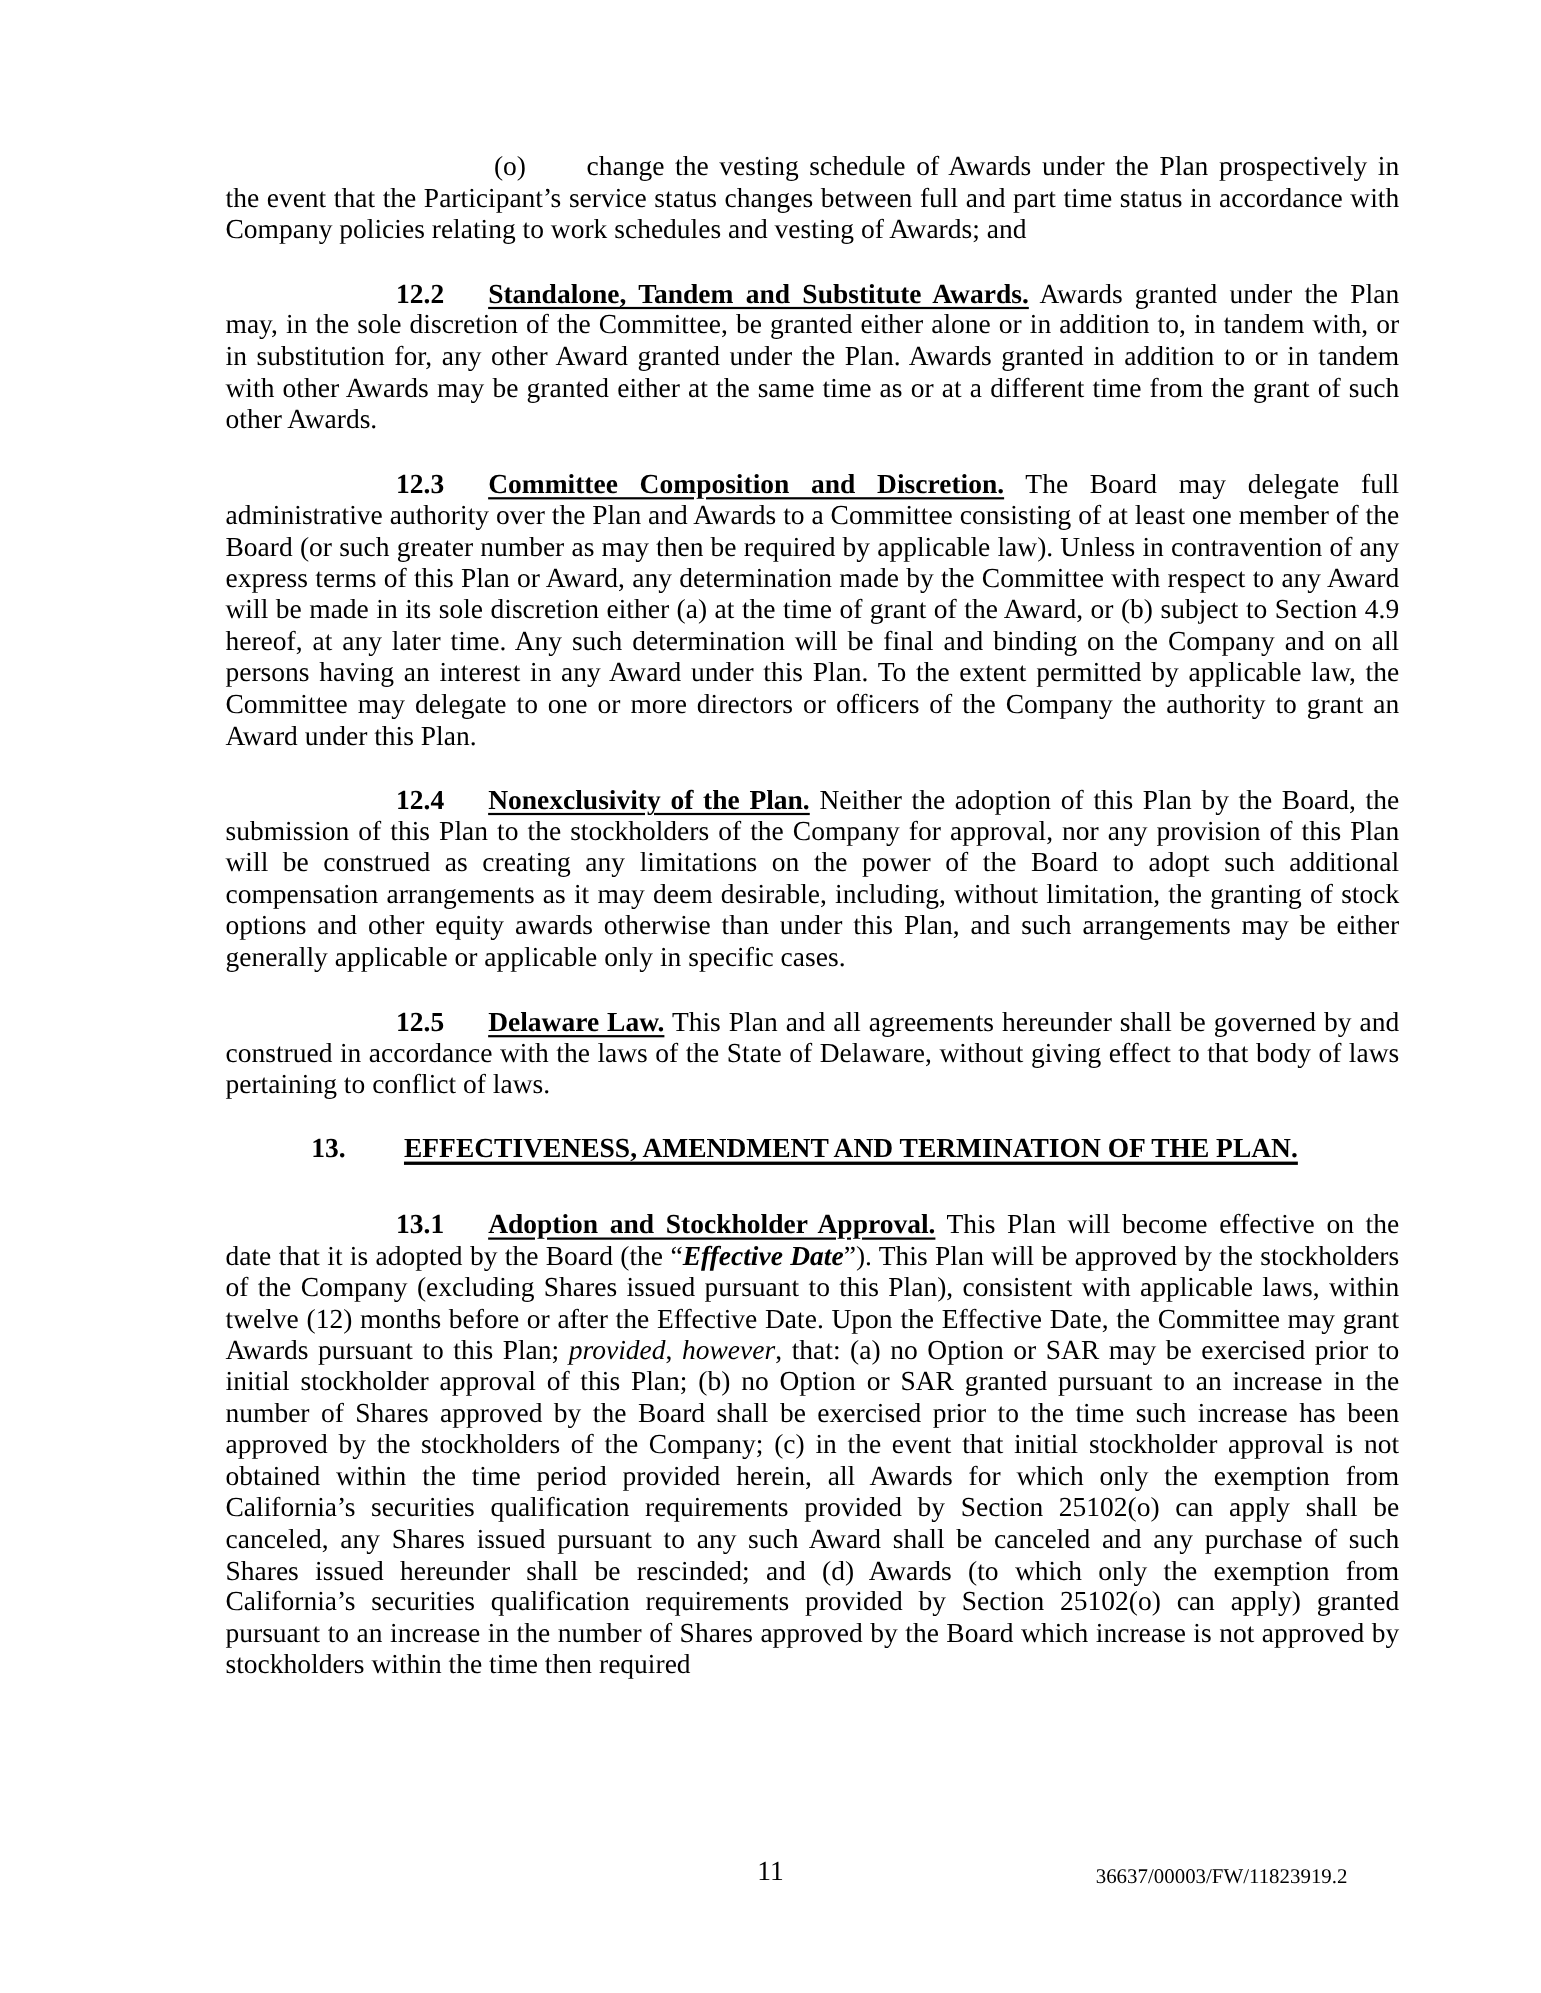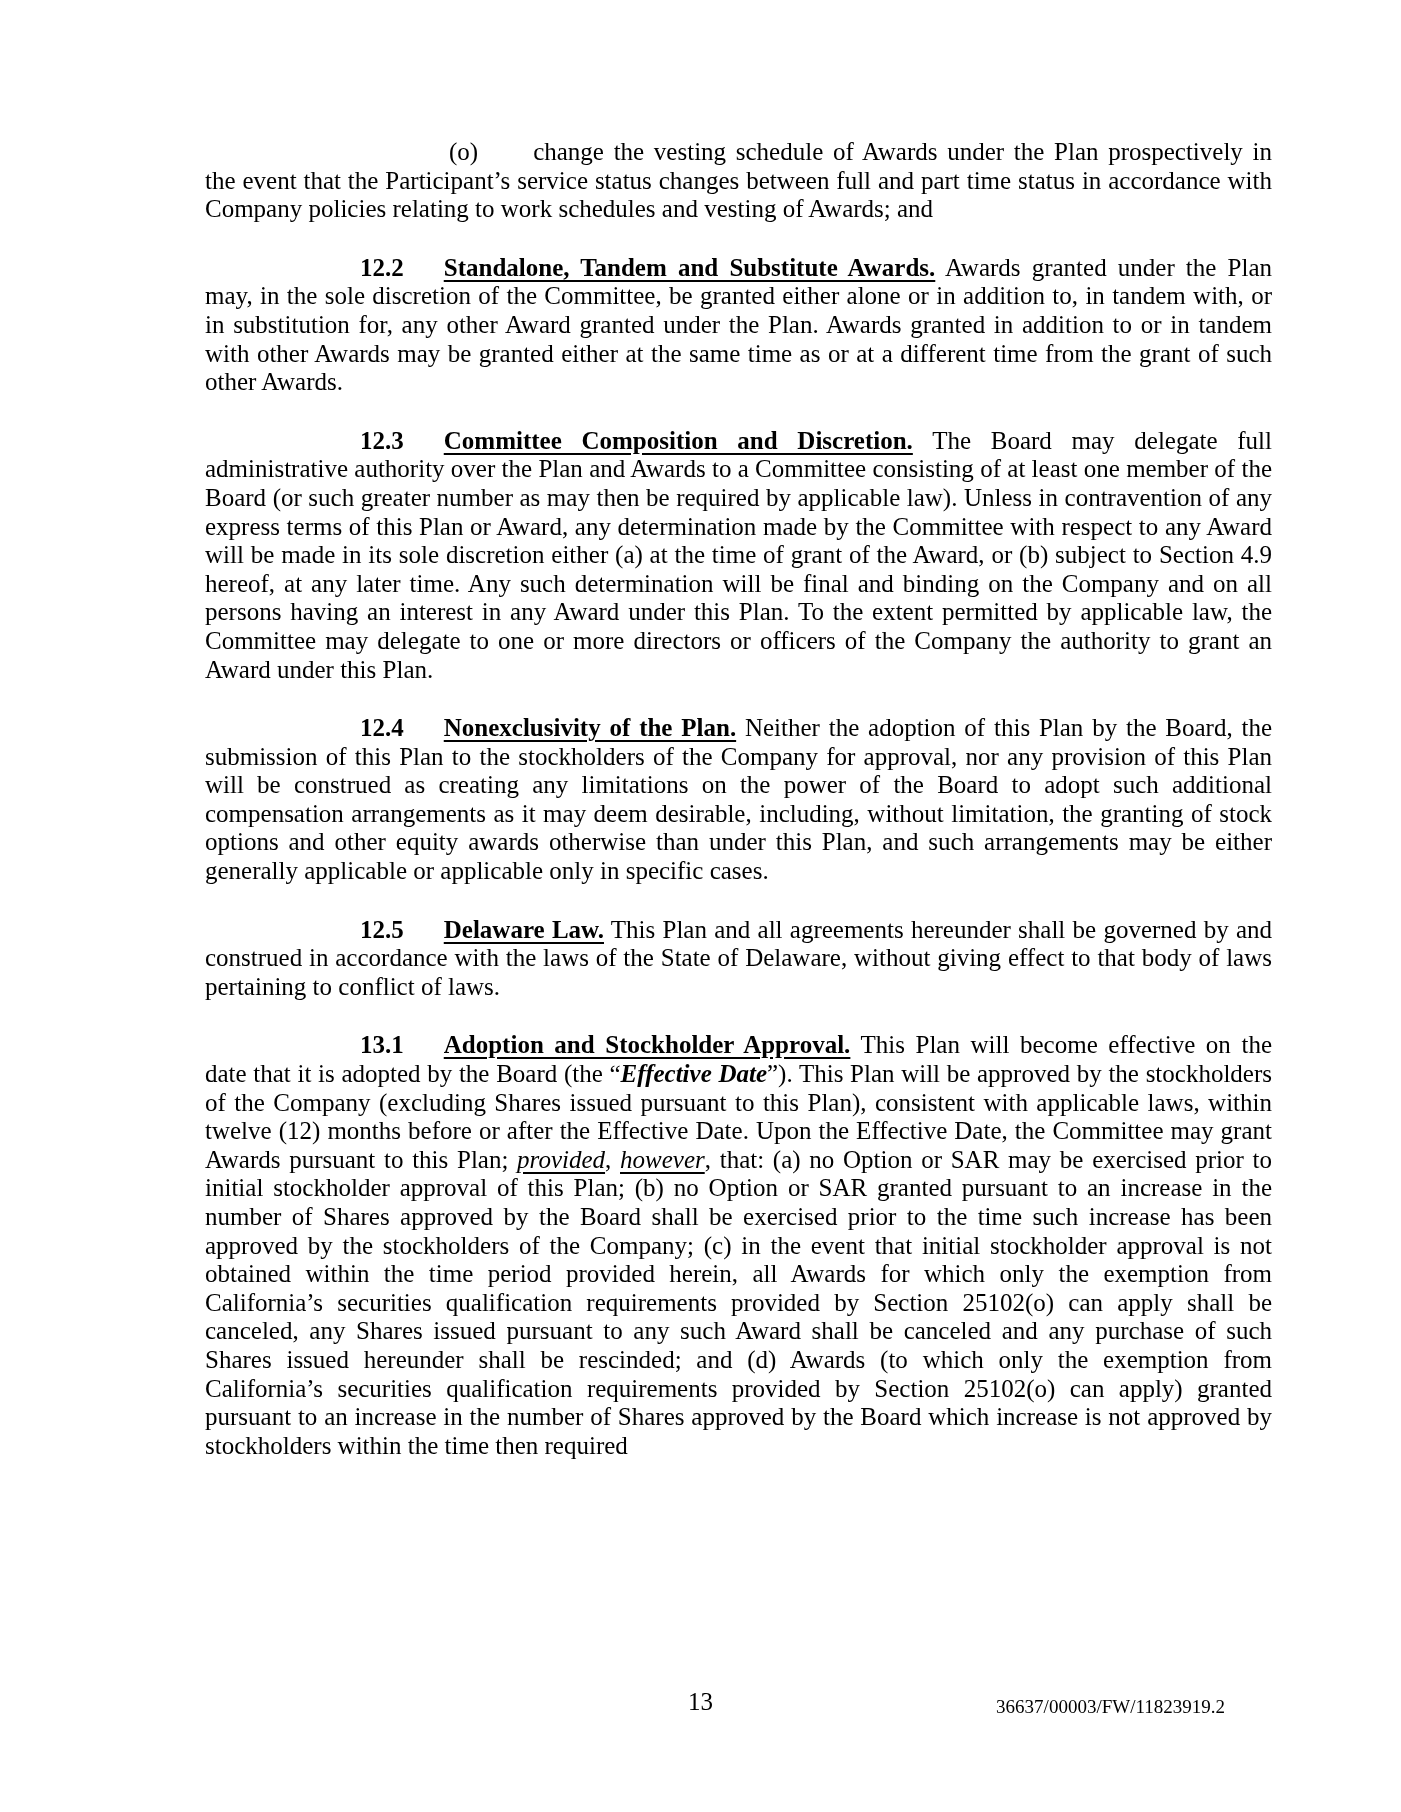--- a/index.html
+++ b/index.html
@@ -42,21 +42,20 @@
     text-decoration-thickness: 2px;
     text-underline-offset: 4px;
   }
   .title.art {
     text-decoration-thickness: 3px;
   }
   #sec13-heading { margin-bottom: 40px; margin-top: 6px; }
   .bi { font-weight: bold; font-style: italic; }
   .iu {
     font-style: italic;
-    text-decoration: underline;
     text-decoration-thickness: 1.5px;
     text-underline-offset: 4px;
   }
   .footer-page-number {
     position: absolute;
     left: 0;
     width: 1401px;
     top: 1688px;
     text-align: center;
     font-size: 25px;
@@ -78,19 +77,20 @@
 
 
   <p class="para ind-sec"><b class="num">12.2</b><span class="tab w40"></span><b class="title">Standalone, Tandem and Substitute Awards.</b> <span>Awards granted under the Plan may, in the sole discretion of the Committee, be granted either alone or in addition to, in tandem with, or in substitution for, any other Award granted under the Plan.  Awards granted in addition to or in tandem with other Awards may be granted either at the same time as or at a different time from the grant of such other Awards.</span></p>
 
   <p class="para ind-sec"><b class="num">12.3</b><span class="tab w40"></span><b class="title">Committee Composition and Discretion.</b> <span>The Board may delegate full administrative authority over the Plan and Awards to a Committee consisting of at least one member of the Board (or such greater number as may then be required by applicable law).  Unless in contravention of any express terms of this Plan or Award, any determination made by the Committee with respect to any Award will be made in its sole discretion either (a) at the time of grant of the Award, or (b) subject to Section 4.9 hereof, at any later time.  Any such determination will be final and binding on the Company and on all persons having an interest in any Award under this Plan.  To the extent permitted by applicable law, the Committee may delegate to one or more directors or officers of the Company the authority to grant an Award under this Plan.</span></p>
 
   <p class="para ind-sec"><b class="num">12.4</b><span class="tab w40"></span><b class="title">Nonexclusivity of the Plan.</b> <span>Neither the adoption of this Plan by the Board, the submission of this Plan to the stockholders of the Company for approval, nor any provision of this Plan will be construed as creating any limitations on the power of the Board to adopt such additional compensation arrangements as it may deem desirable, including, without limitation, the granting of stock options and other equity awards otherwise than under this Plan, and such arrangements may be either generally applicable or applicable only in specific cases.</span></p>
 
   <p class="para ind-sec"><b class="num">12.5</b><span class="tab w40"></span><b class="title">Delaware Law.</b> <span>This Plan and all agreements hereunder shall be governed by and construed in accordance with the laws of the State of Delaware, without giving effect to that body of laws pertaining to conflict of laws.</span></p>
 
+  <p class="para ind-art" id="sec13-heading"><b class="num">13.</b><span class="tab w53"></span><b class="title art">EFFECTIVENESS, AMENDMENT AND TERMINATION OF THE PLAN.</b></p>
 
   <p class="para ind-sec"><b class="num">13.1</b><span class="tab w40"></span><b class="title">Adoption and Stockholder Approval.</b> <span>This Plan will become effective on the date that it is adopted by the Board (the “</span><span class="bi">Effective Date</span><span>”).  This Plan will be approved by the stockholders of the Company (excluding Shares issued pursuant to this Plan), consistent with applicable laws, within twelve (12) months before or after the Effective Date.  Upon the Effective Date, the Committee may grant Awards pursuant to this Plan; </span><span class="iu">provided</span><span>, </span><span class="iu">however</span><span>, that:  (a) no Option or SAR may be exercised prior to initial stockholder approval of this Plan; (b) no Option or SAR granted pursuant to an increase in the number of Shares approved by the Board shall be exercised prior to the time such increase has been approved by the stockholders of the Company; (c) in the event that initial stockholder approval is not obtained within the time period provided herein, all Awards for which only the exemption from California’s securities qualification requirements provided by Section 25102(o) can apply shall be canceled, any Shares issued pursuant to any such Award shall be canceled and any purchase of such Shares issued hereunder shall be rescinded; and (d) Awards (to which only the exemption from California’s securities qualification requirements provided by Section 25102(o) can apply) granted pursuant to an increase in the number of Shares approved by the Board which increase is not approved by stockholders within the time then required</span></p>
 
 </div>
 
-<div class="footer-page-number">13</div>
+<div class="footer-page-number">11</div>
 <div class="footer-doc-ref">36637/00003/FW/11823919.2</div>
 
 </body></html>

